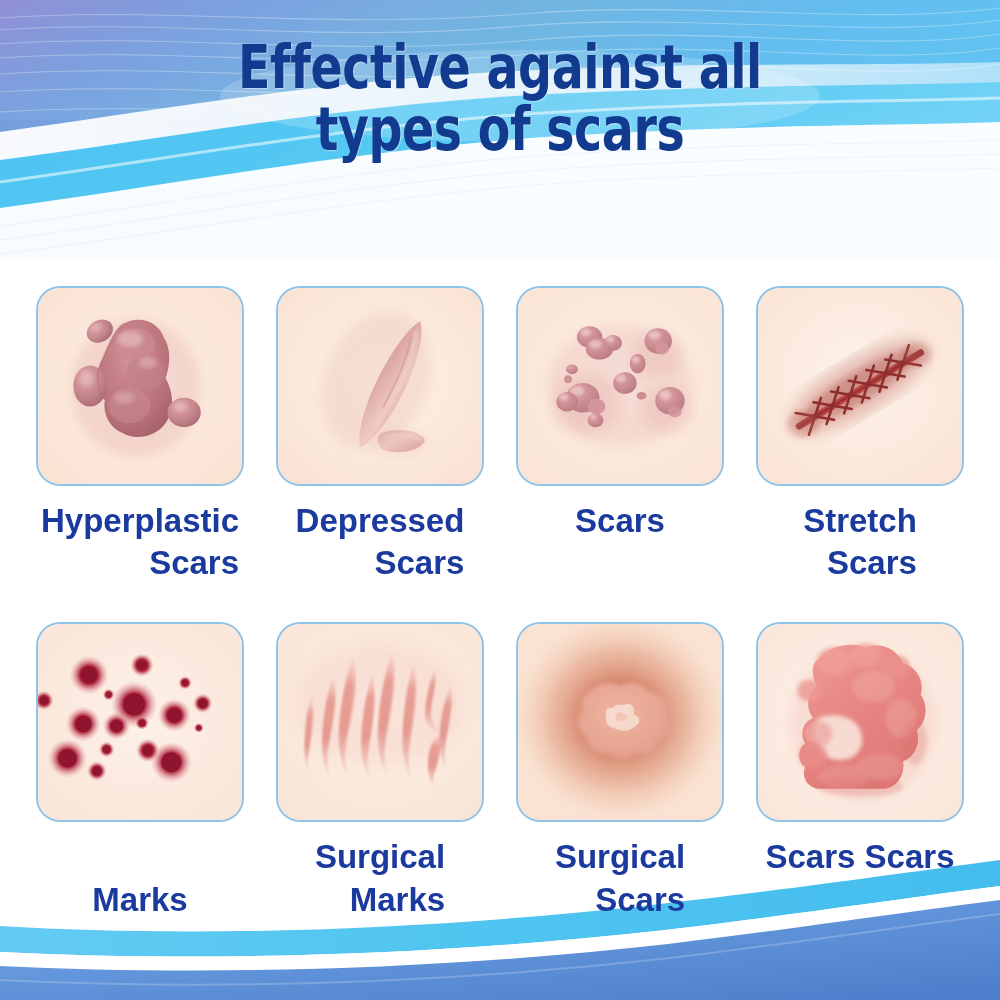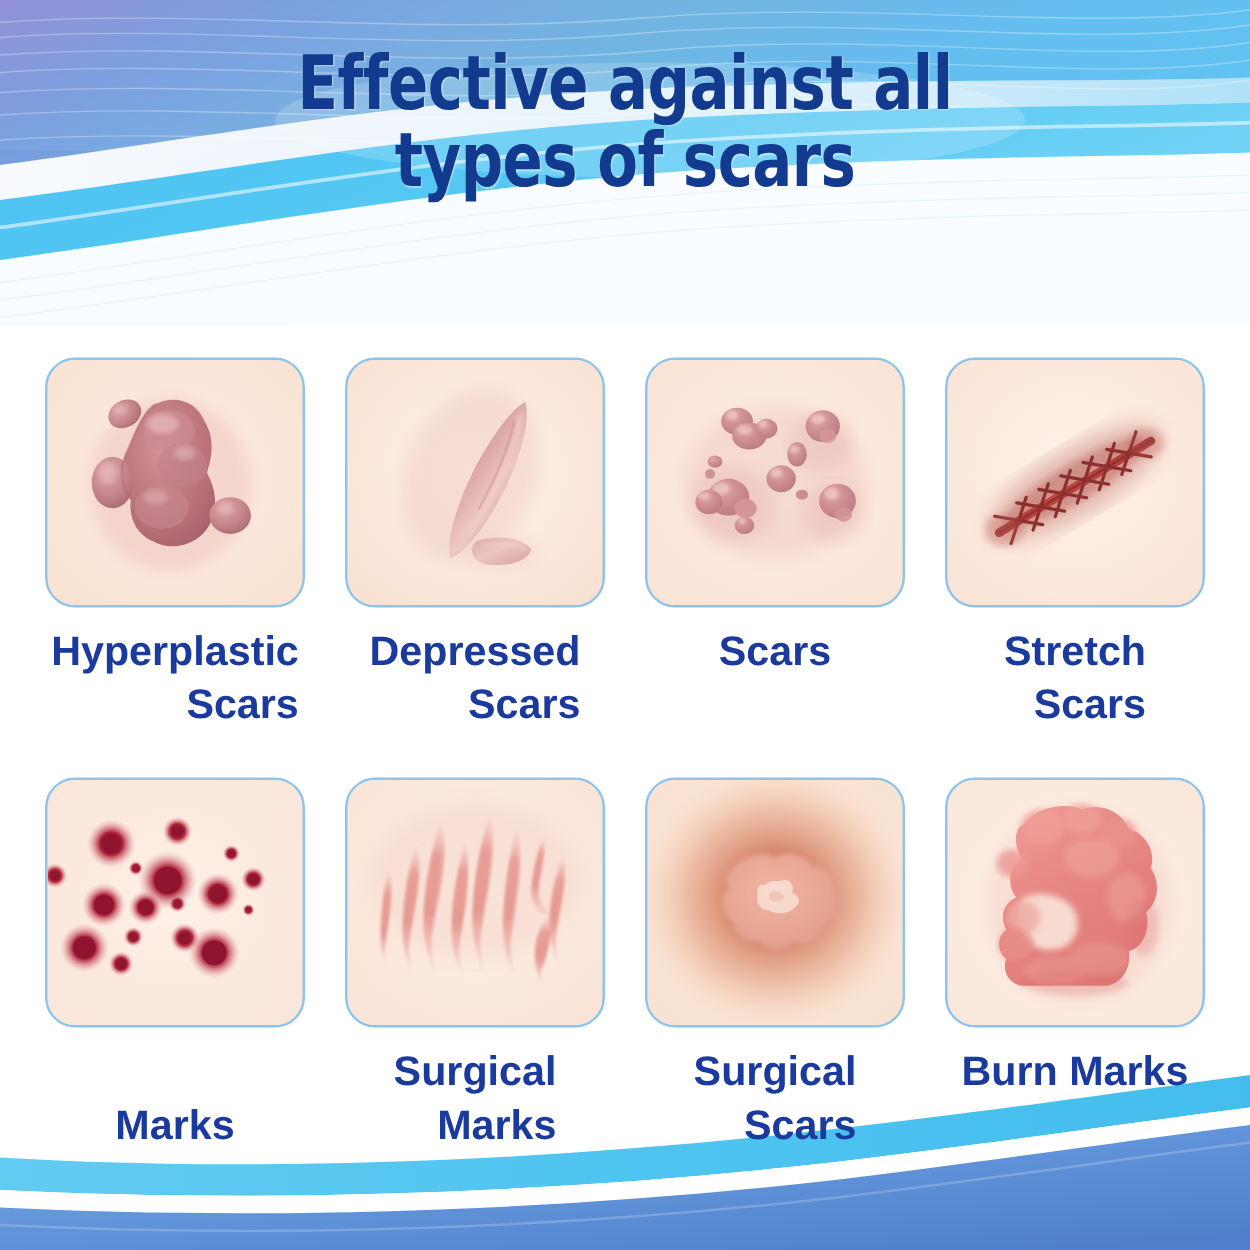--- a/index.html
+++ b/index.html
@@ -646,21 +646,21 @@
             <ellipse cx="88" cy="156" rx="26" ry="12" fill="#f2b2ab"></ellipse>
           </g>
 
           <g opacity="0.28" filter="url(#blurB8)">
             <ellipse cx="160" cy="120" rx="12" ry="24" fill="#d9716e"></ellipse>
             <ellipse cx="104" cy="166" rx="44" ry="10" fill="#d9716e"></ellipse>
           </g>
         </svg>
       </div>
       <div class="card-label">
-        <span>Burn Marks</span>
+        <span>Scars Scars</span>
       </div>
     </div>
 
   </div>
 
   <div class="wave-layer" id="footer-waves">
     <svg viewBox="0 0 1000 140" preserveAspectRatio="none" xmlns="http://www.w3.org/2000/svg">
       <defs>
         <linearGradient id="ftCyan" x1="0" y1="0" x2="1" y2="0">
           <stop offset="0%" stop-color="#63cbf2"></stop>

